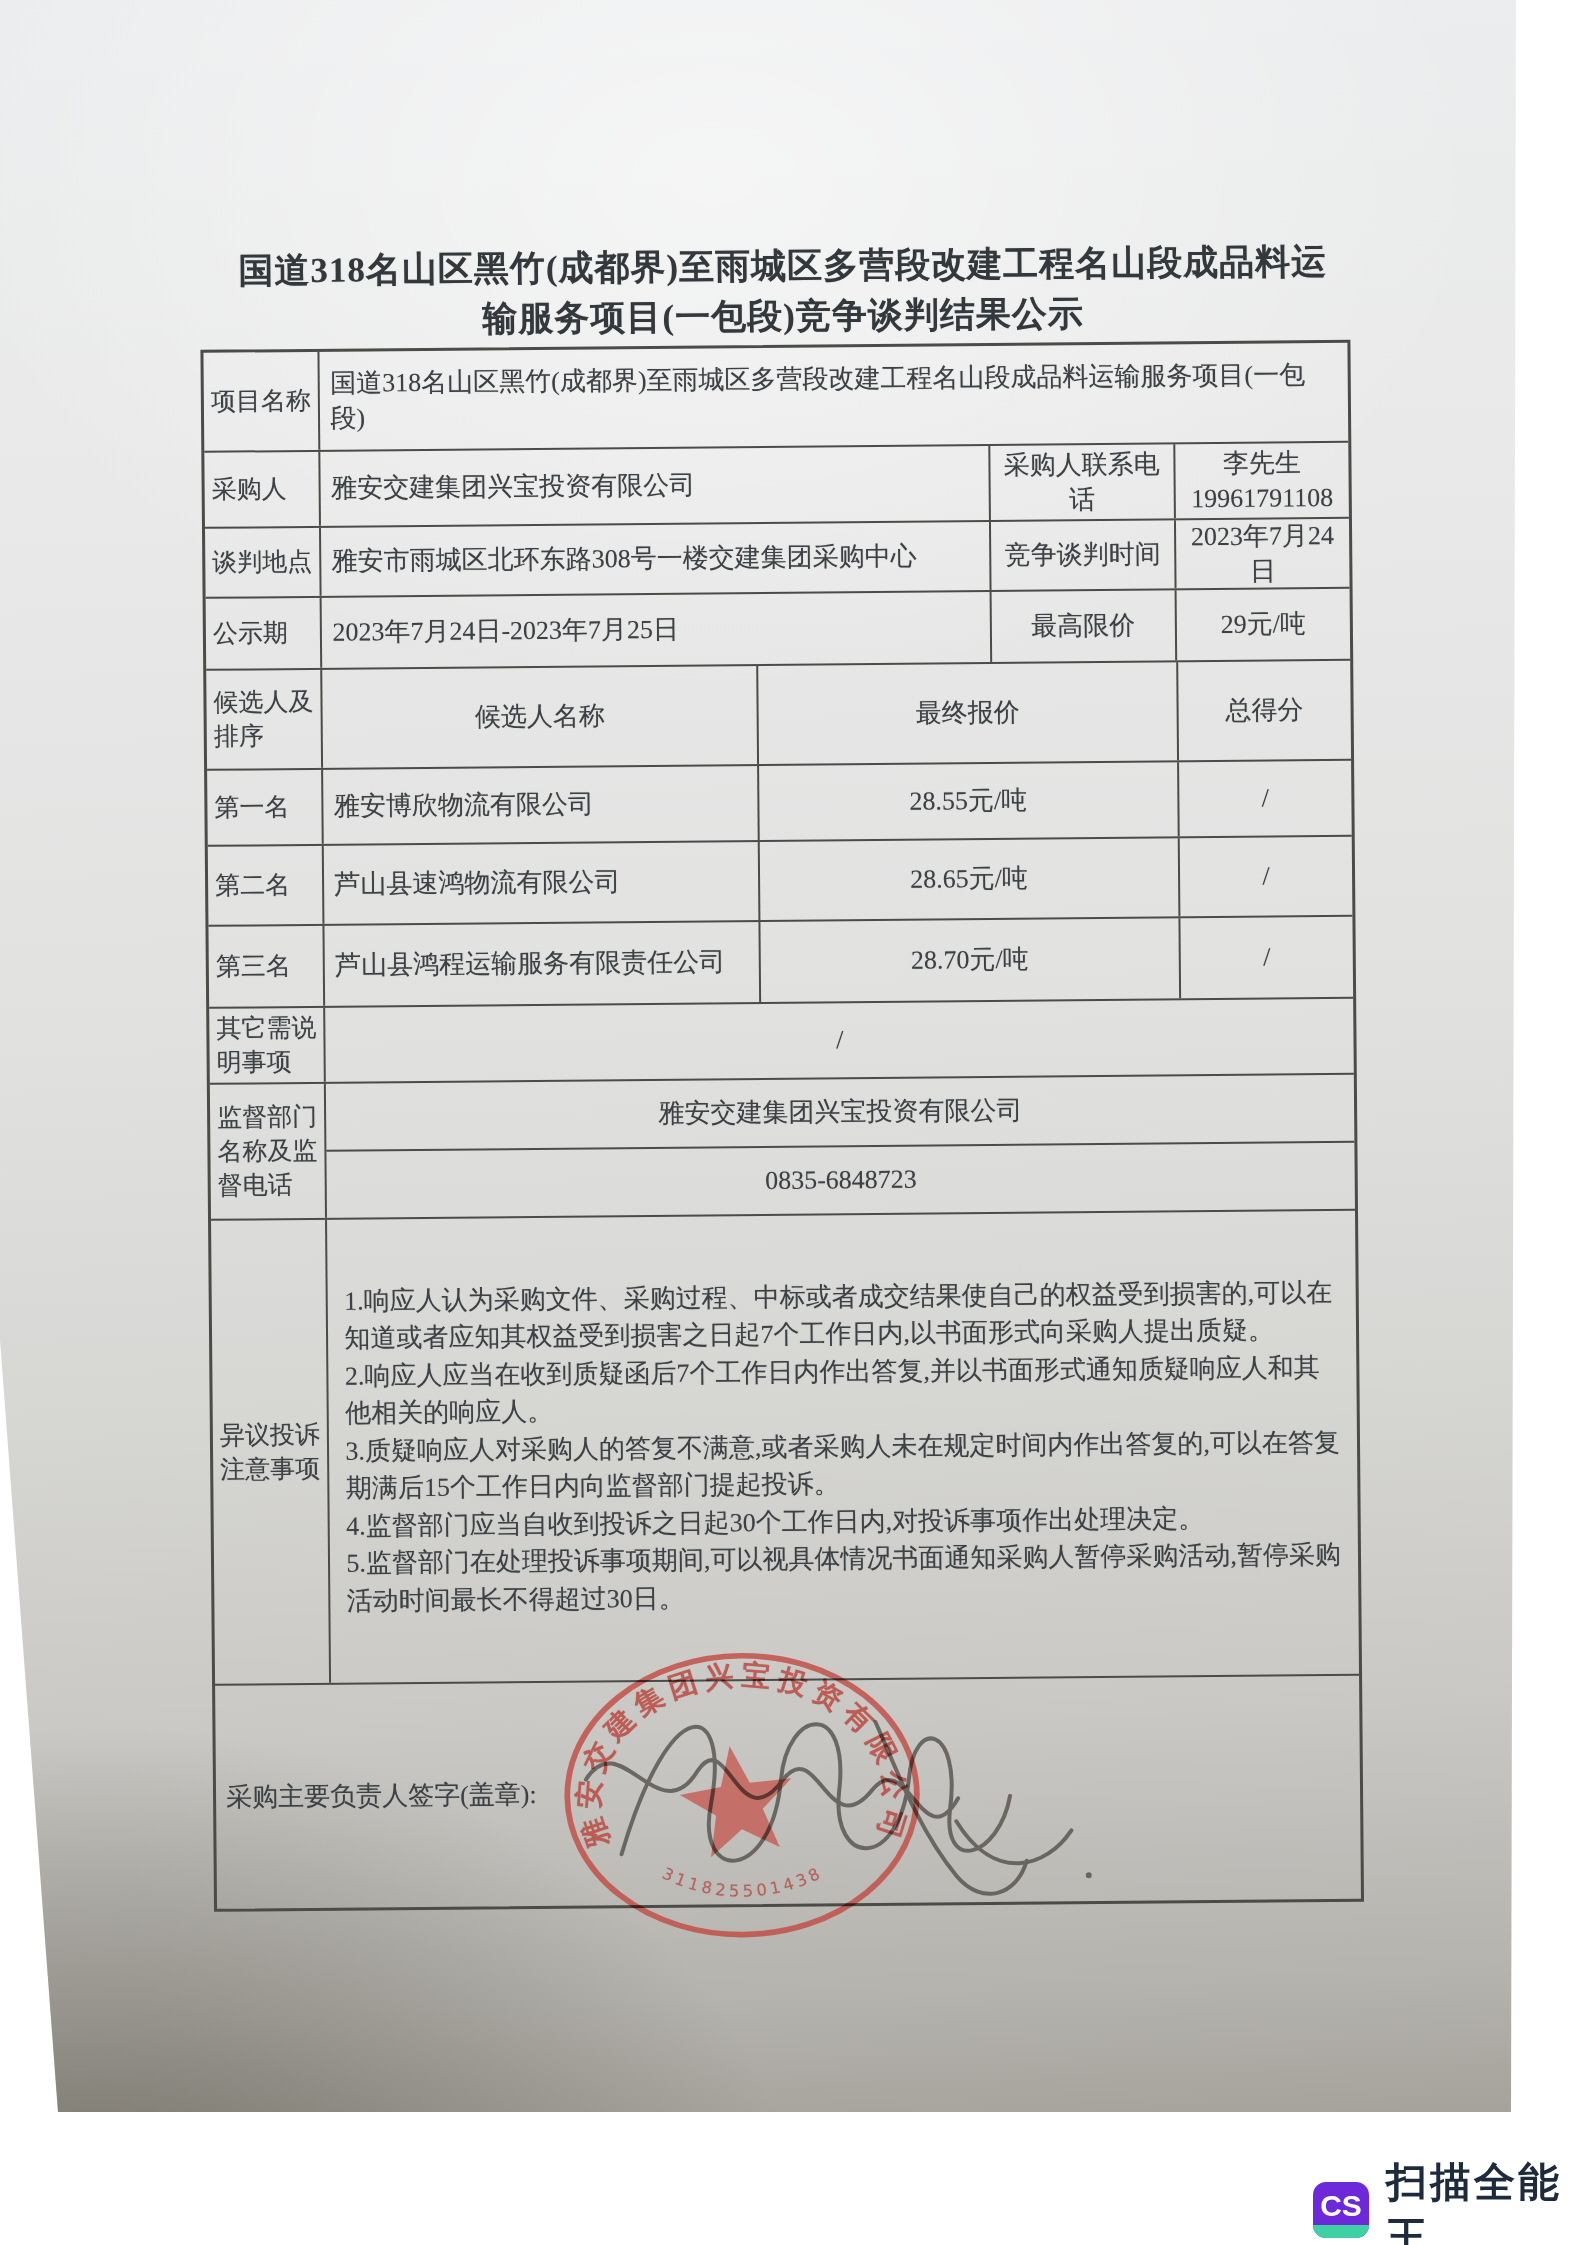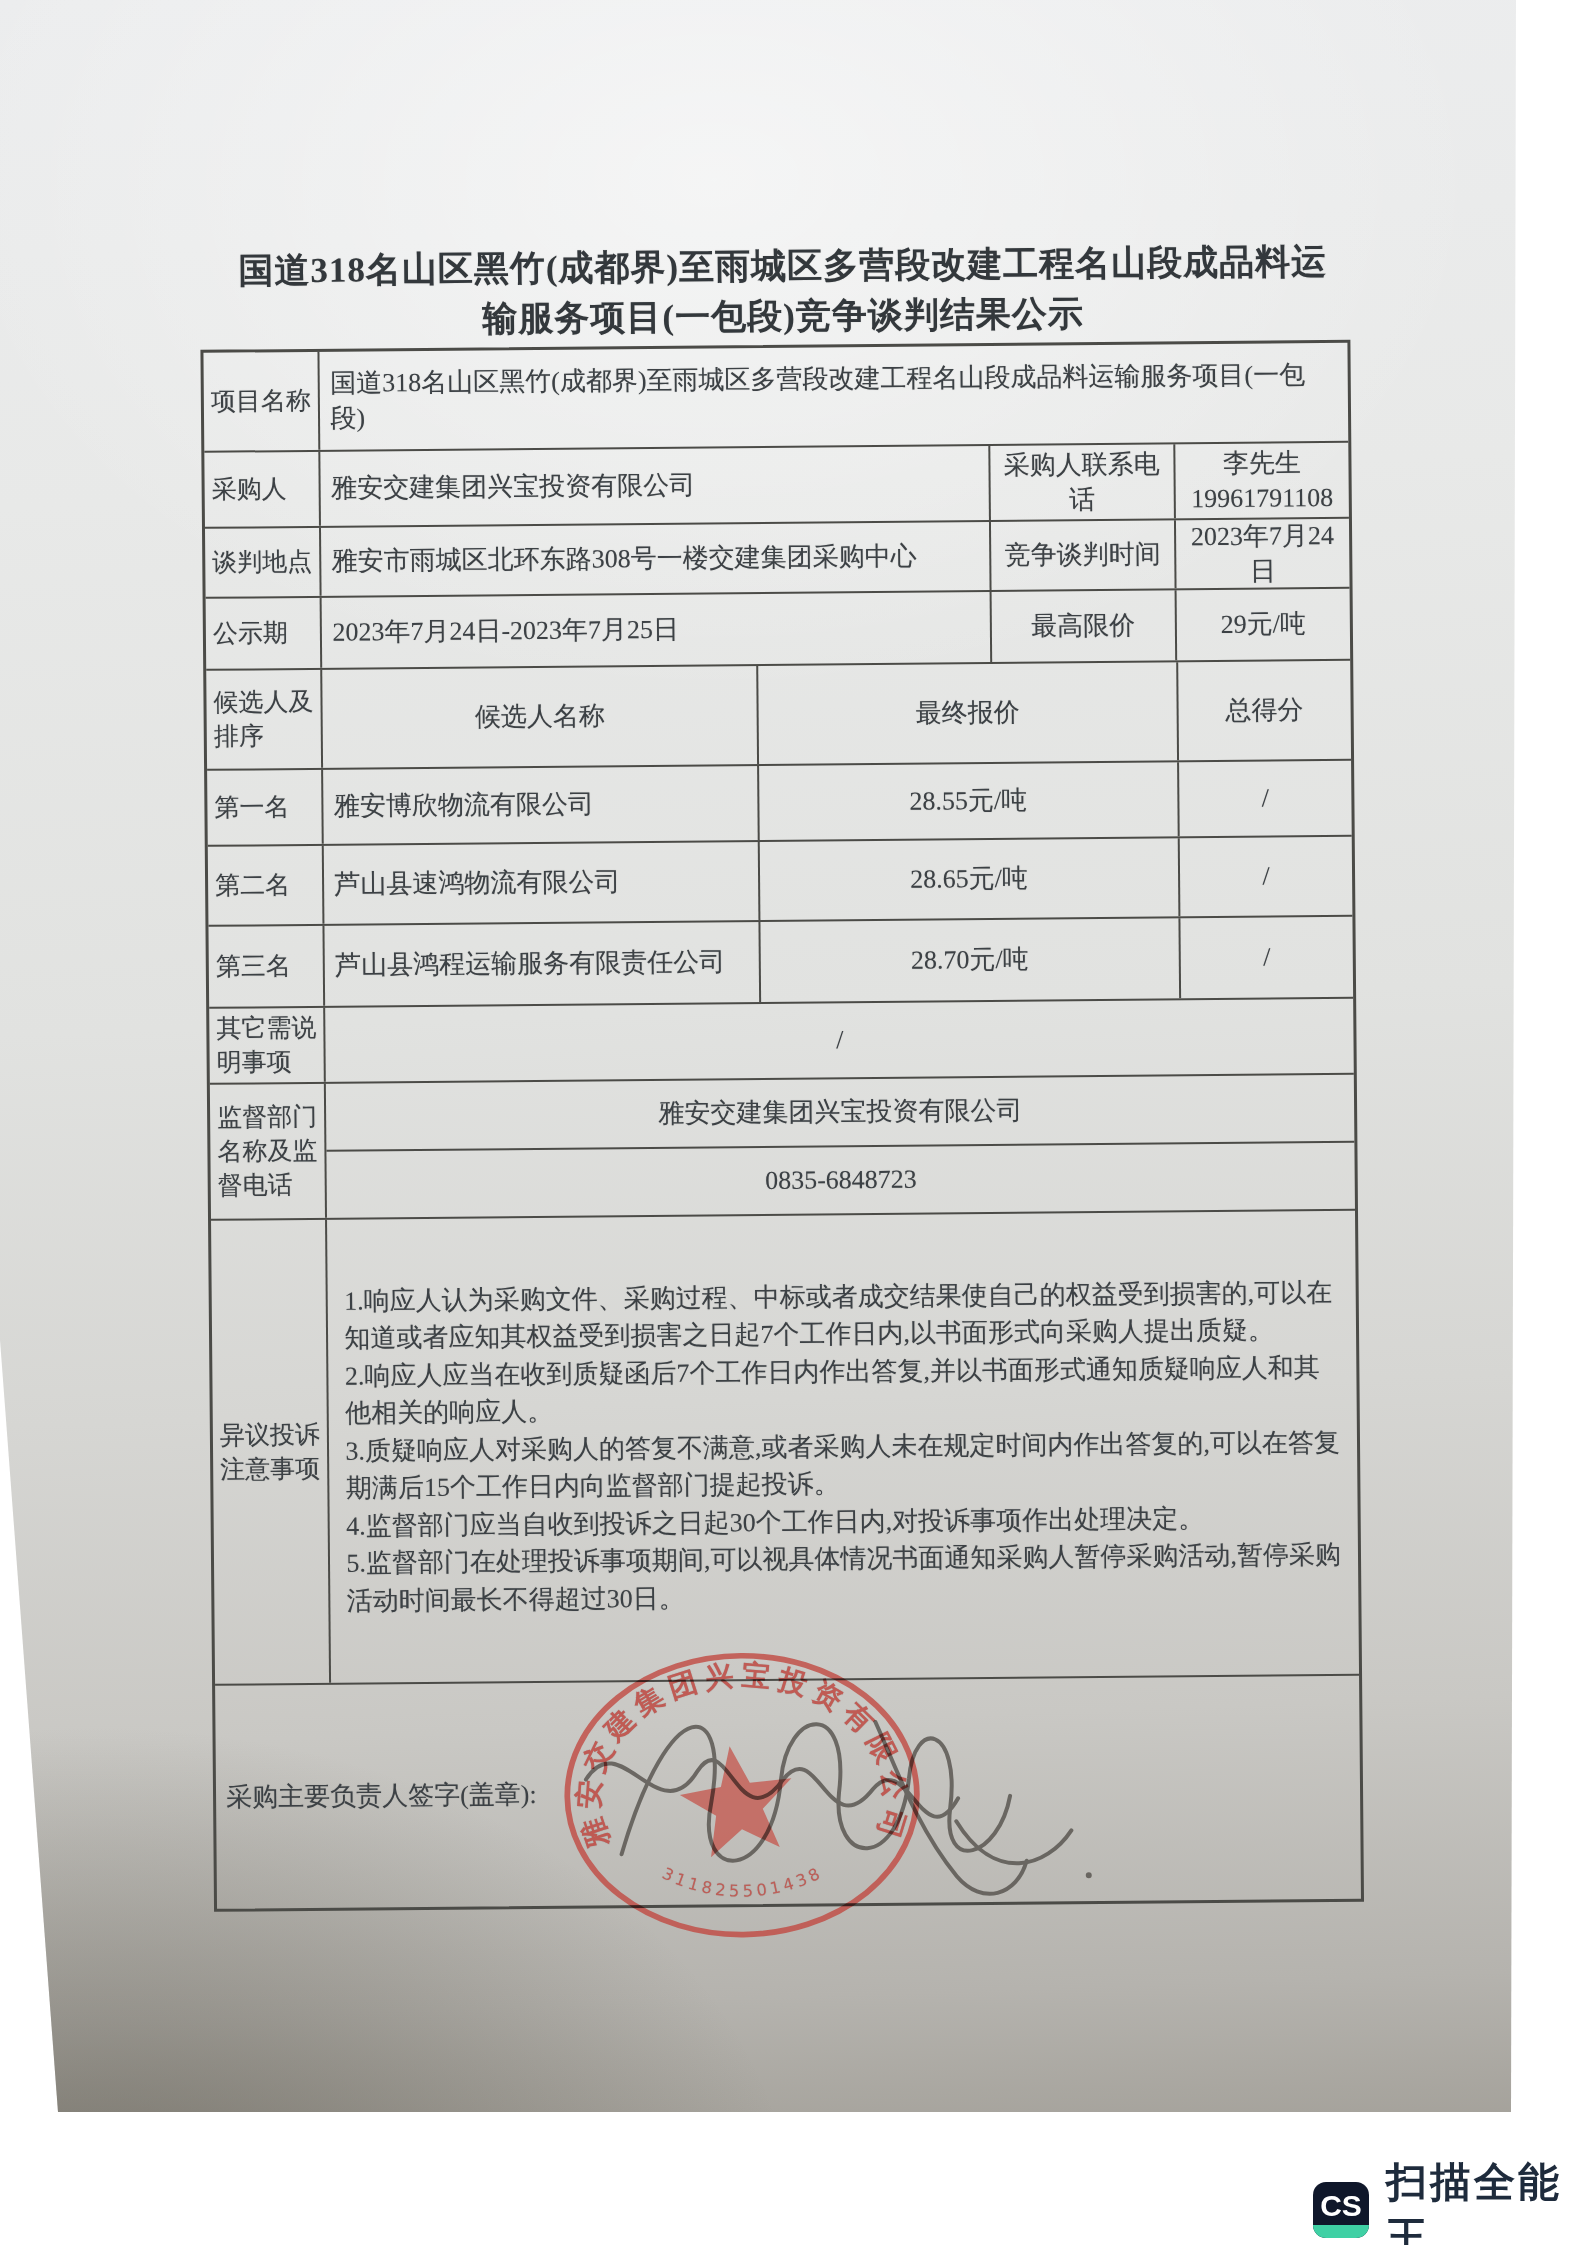--- a/index.html
+++ b/index.html
@@ -56,21 +56,21 @@
   
   .stamp { position:absolute; left:545px; top:1638px; width:382px; height:314px;
     mix-blend-mode:multiply; opacity:0.92; }
   .signature { position:absolute; left:520px; top:1628px; width:640px; height:330px;
     mix-blend-mode:multiply; }
 
   
   .watermark { position:absolute; left:1313px; top:2155px; display:flex;
     align-items:center; gap:17px;
     font-family:"Liberation Sans","DejaVu Sans",sans-serif; }
-  .cs-badge { width:56px; height:56px; border-radius:13px; background:#0f172a;
+  .cs-badge { width:56px; height:56px; border-radius:13px; background:#6d28d9;
     position:relative; overflow:hidden; flex:0 0 auto; }
   .cs-badge .cs-letters { position:absolute; top:3px; left:0; width:100%; height:42px;
     display:flex; align-items:center; justify-content:center;
     color:#ffffff; font-weight:bold; font-size:30px; letter-spacing:0px; }
   .cs-badge .cs-strip { position:absolute; left:0; bottom:0; width:100%; height:13px;
     background:#3fd0a4; }
   .wm-label { font-size:41px; font-weight:bold; color:#1e2b3c; letter-spacing:3px; }
 </style>
 </head>
 <body>

